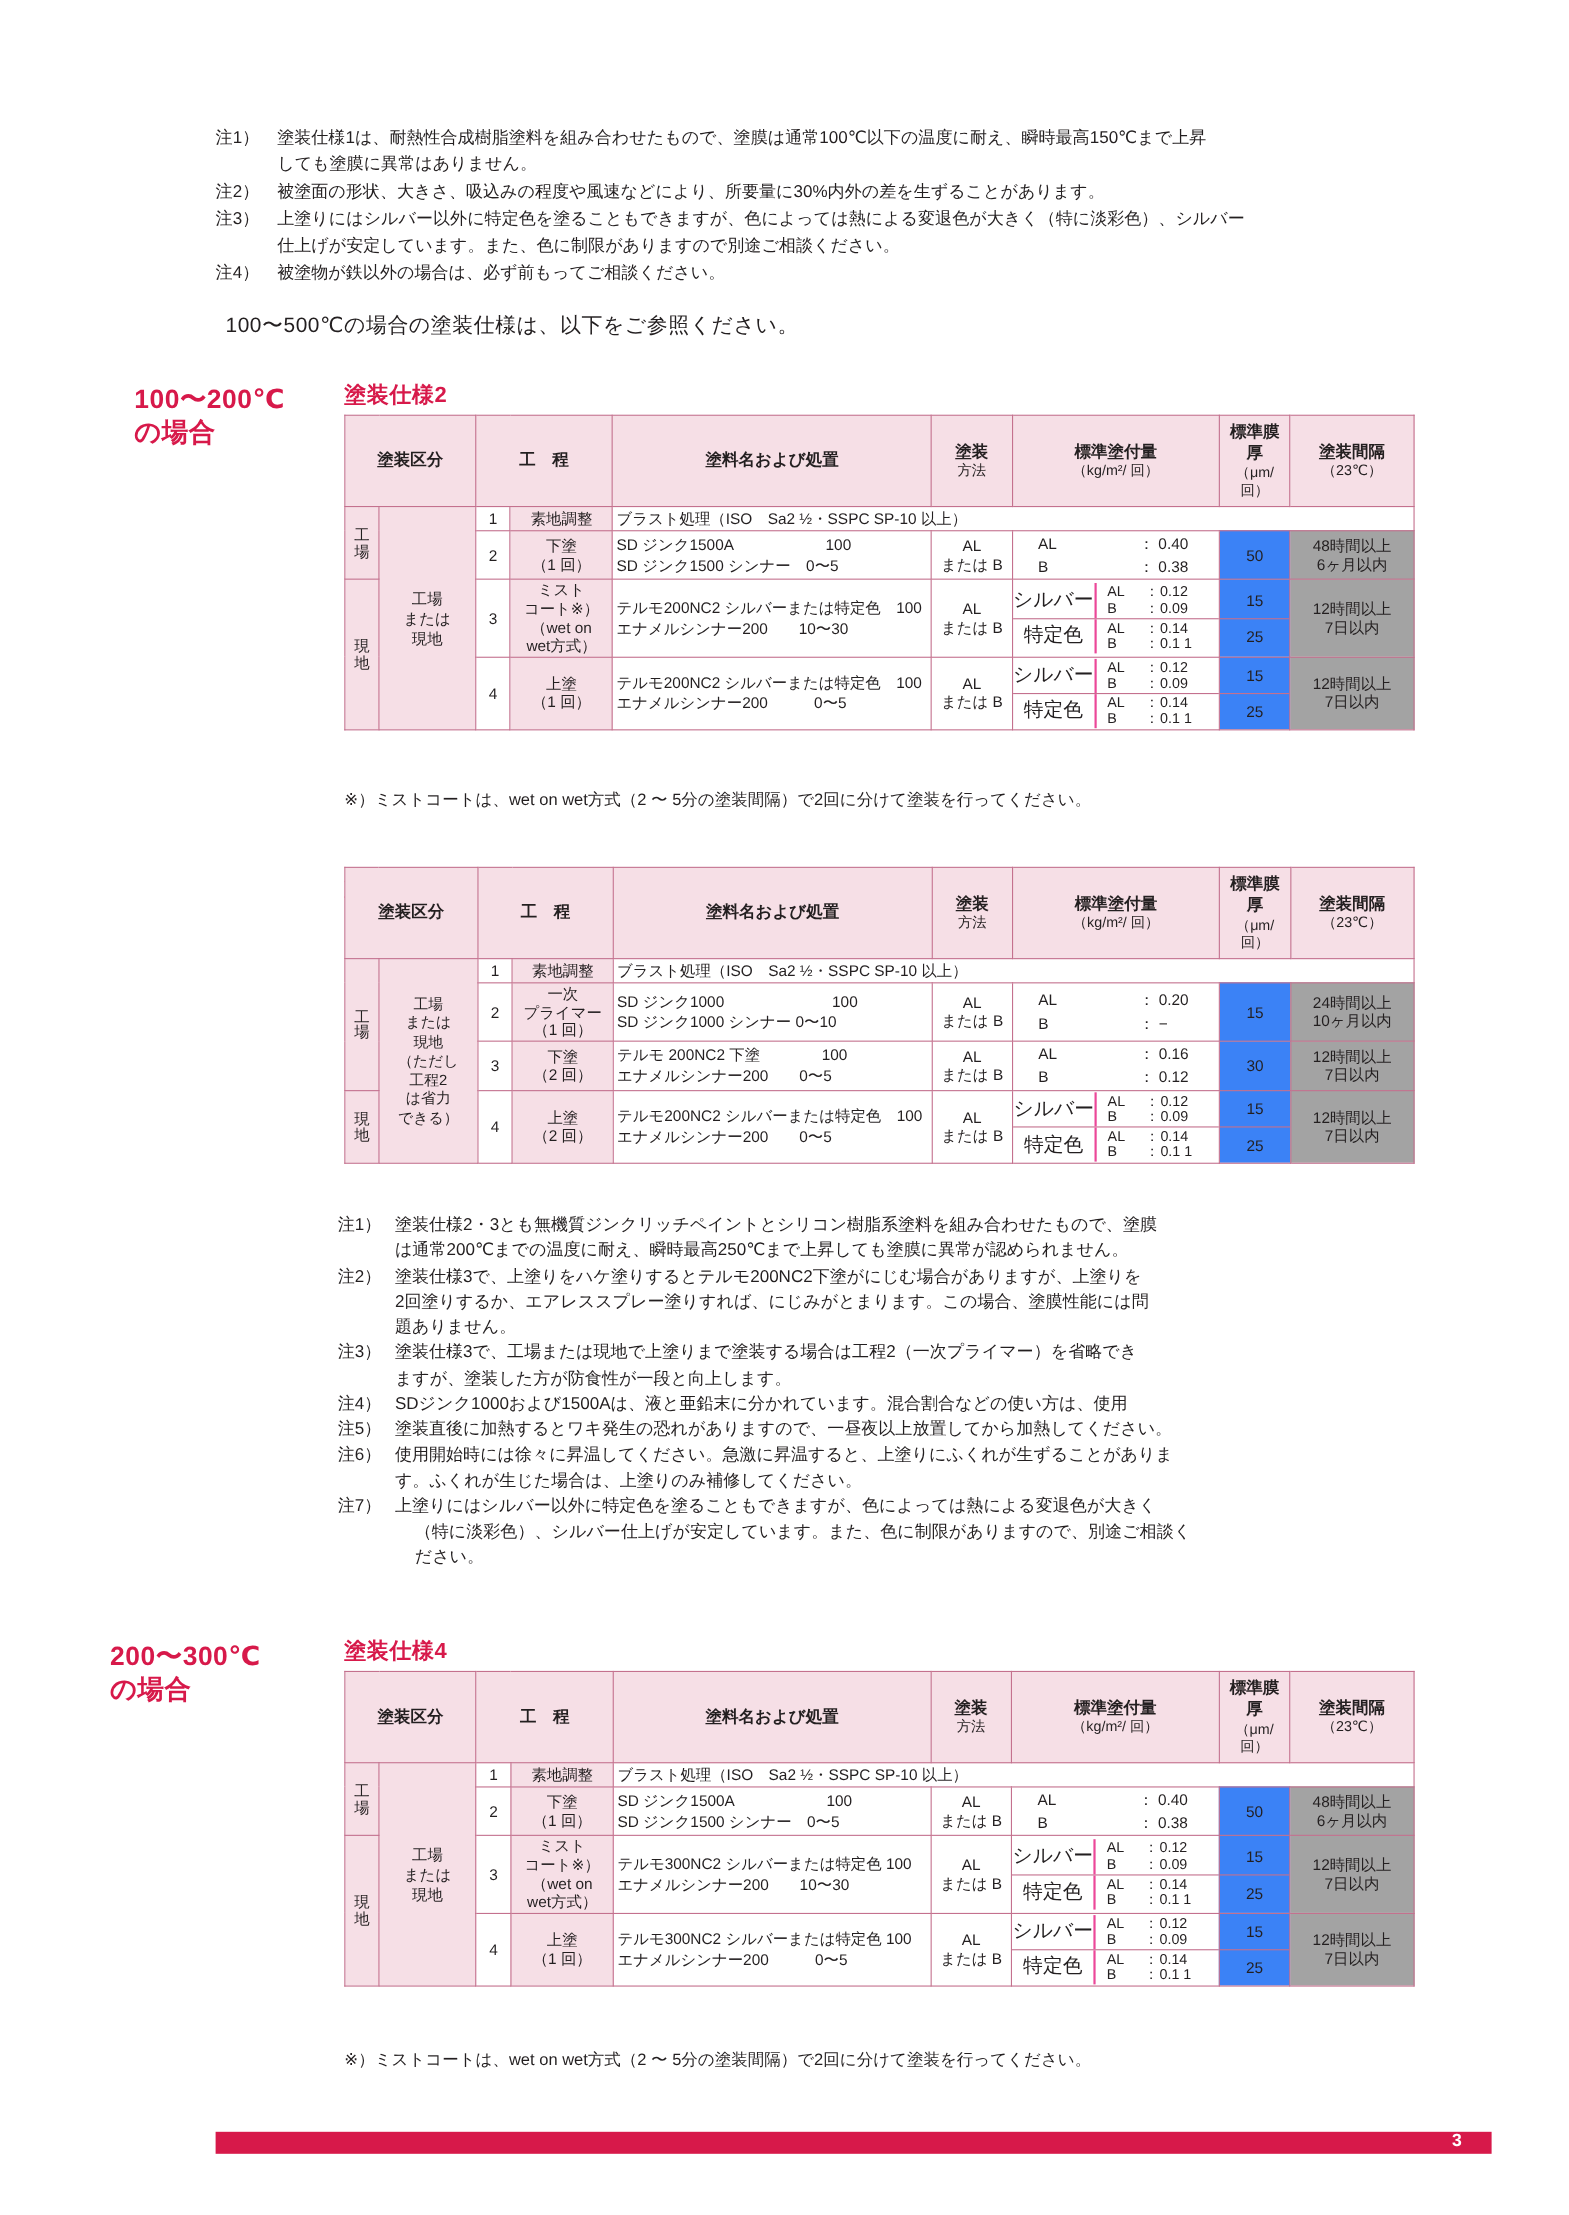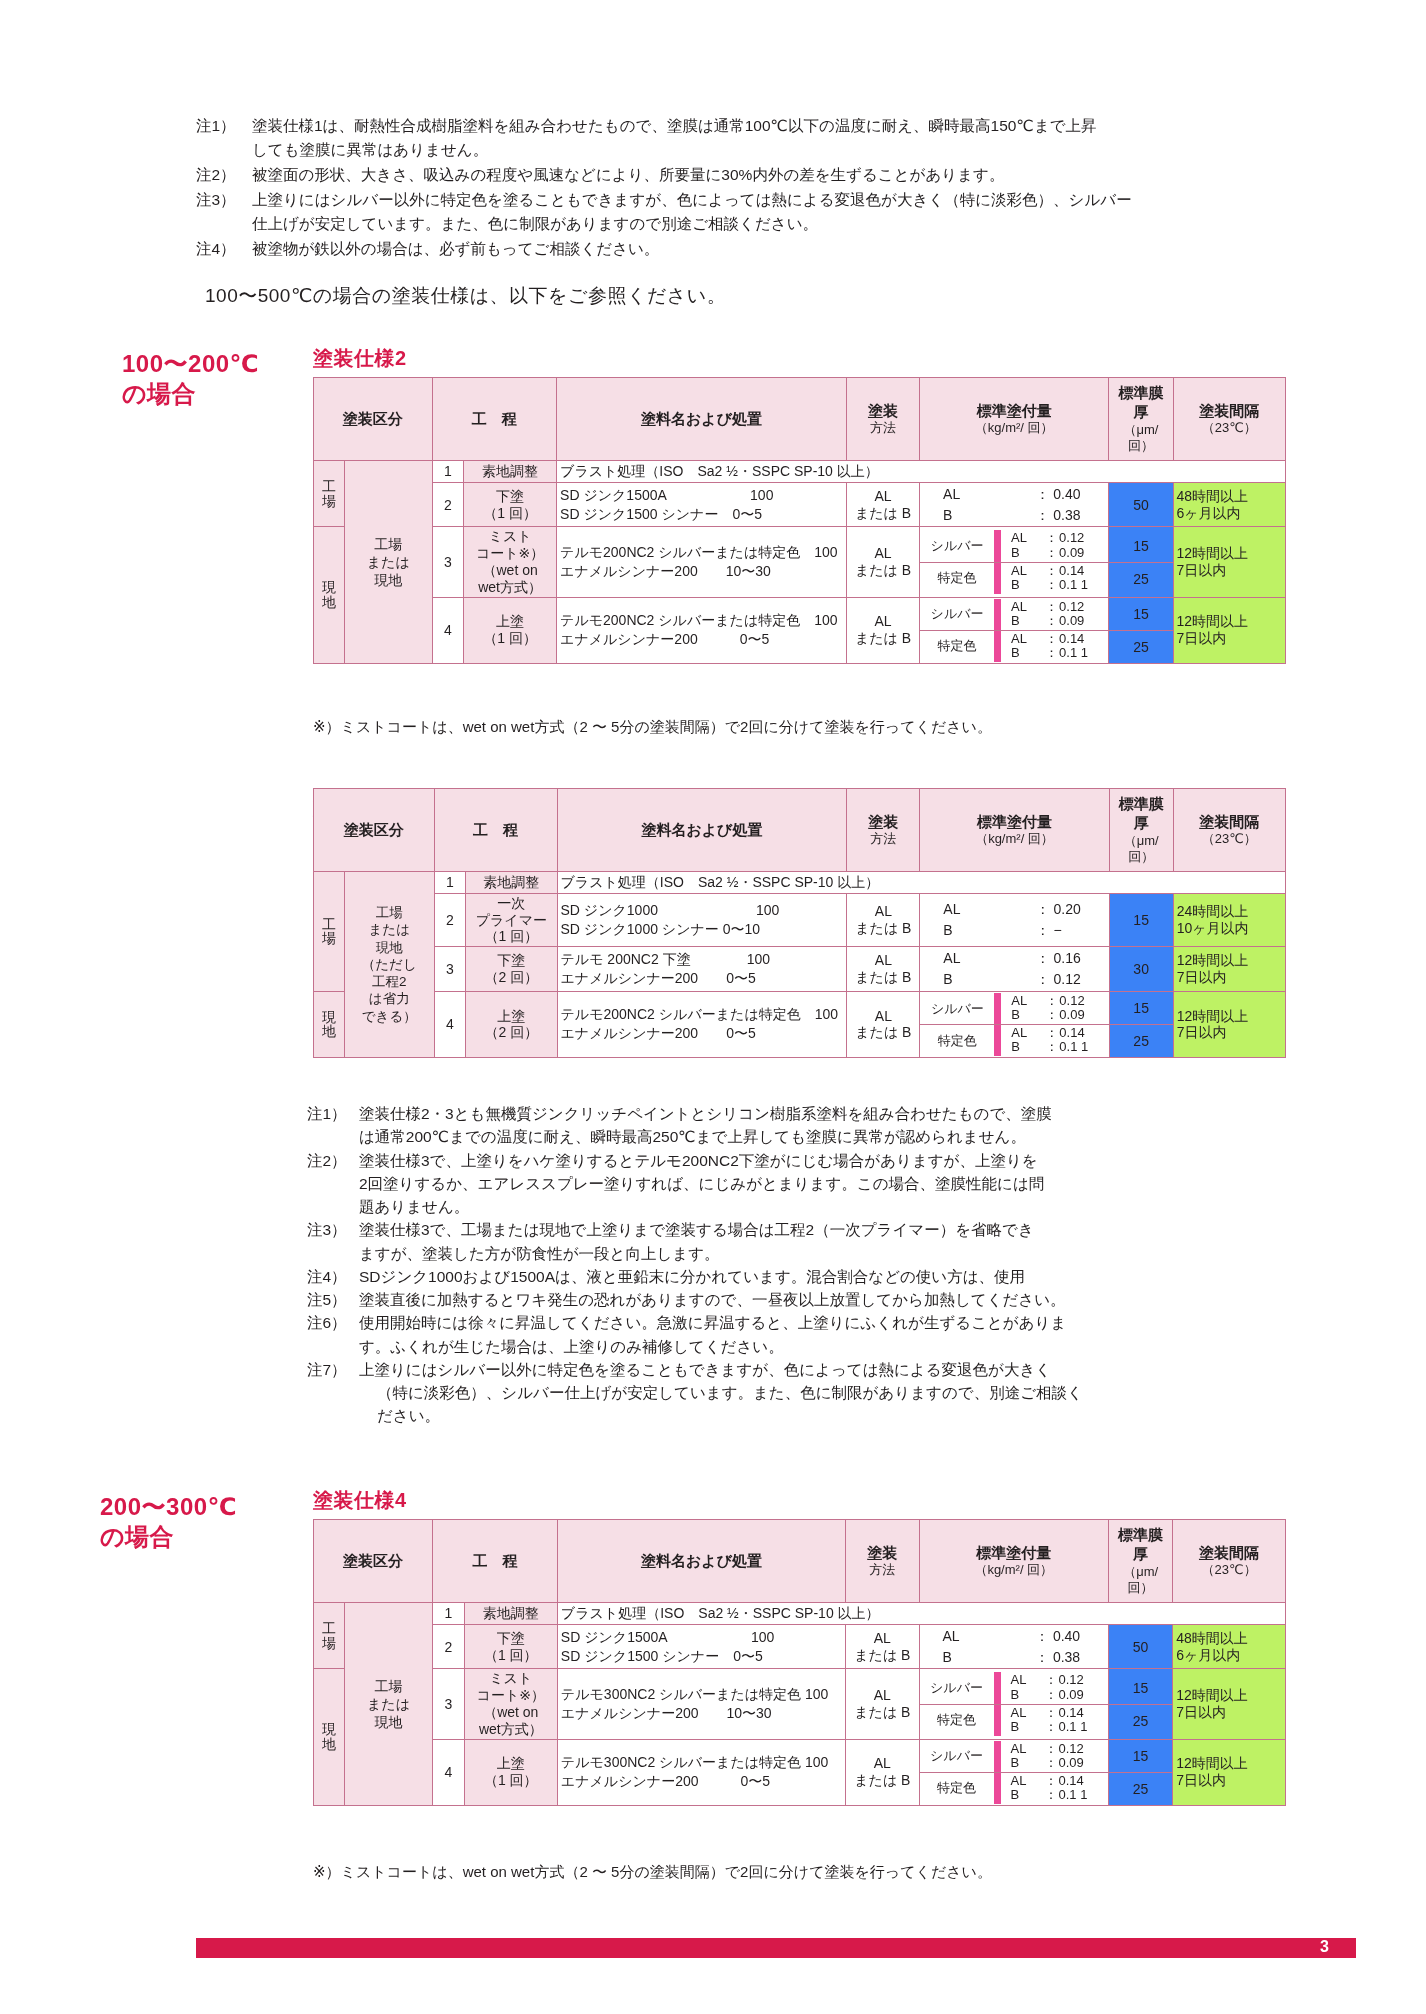--- a/index.html
+++ b/index.html
@@ -55,26 +55,26 @@
     font-size:14px;line-height:1.05;
     padding:2px 1px;
   }
   td.vert span{display:block;}
   td.step{background:#ffffff;text-align:center;width:28px;}
   td.proc{background:#f6dfe6;text-align:center;font-size:14px;line-height:1.2;width:96px;}
   td.paint{background:#ffffff;padding-left:8px;font-size:14px;line-height:1.35;white-space:nowrap;}
   td.method{background:#ffffff;text-align:center;font-size:14px;line-height:1.2;width:76px;}
   td.amount{background:#ffffff;font-size:14px;line-height:1.2;width:186px;padding:0;}
   td.thick{background:#3b82f6;text-align:center;width:62px;}
-  td.interval{background:#bef264;text-align:left;font-size:14px;line-height:1.2;width:116px;}
+  td.interval{background:#a3a3a3;text-align:center;font-size:14px;line-height:1.2;width:116px;}
   .amt-grid{display:flex;justify-content:space-between;padding:2px 14px 2px 20px;}
   .amt-grid .k{text-align:left;}
   .amt-grid .v{text-align:left;min-width:56px;}
   .amt-split{display:flex;align-items:stretch;height:100%;}
-  .amt-split .lbl{flex:0 0 74px;display:flex;align-items:center;justify-content:center;border-right:7px solid #ec4899;font-size:13px;}
+  .amt-split .lbl{flex:0 0 74px;display:flex;align-items:center;justify-content:center;border-right:2px solid #ec4899;font-size:18px;}
   .amt-split .vals{flex:1;display:flex;flex-direction:column;justify-content:center;padding:1px 6px 1px 10px;font-size:13px;line-height:1.12;}
   .amt-split .vals div{display:flex;}
   .amt-split .vals .k{width:34px;}
   .amt-split .vals .s{width:14px;}
   .paint-sm{font-size:13px;}
   .blast{padding-left:8px;}
 
   .foot-note{position:absolute;font-size:15px;}
   .notes-block{position:absolute;font-size:15.5px;line-height:1.5;width:1160px;}
   .notes-block .note-row{margin-bottom:0px;}

